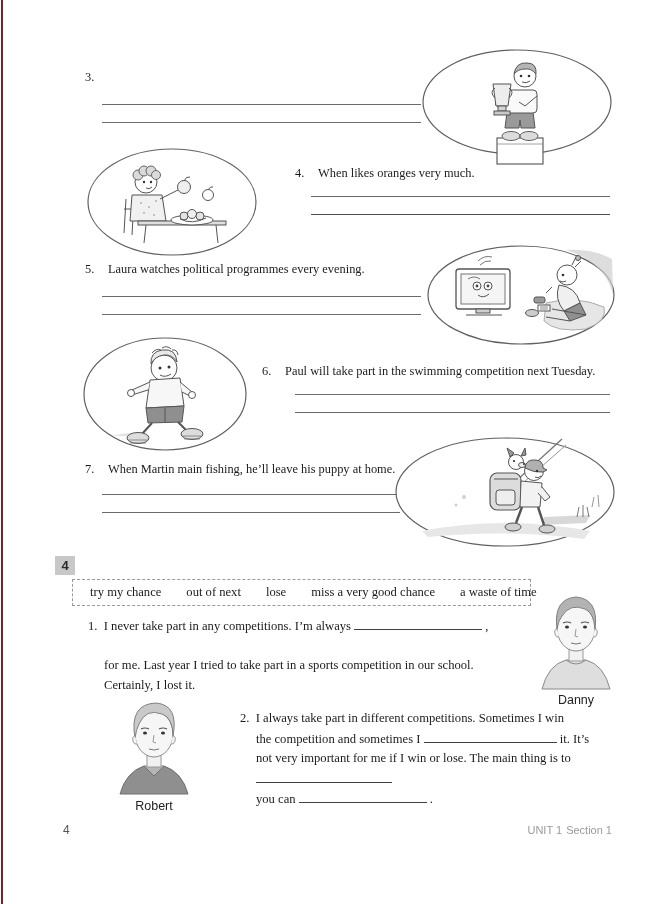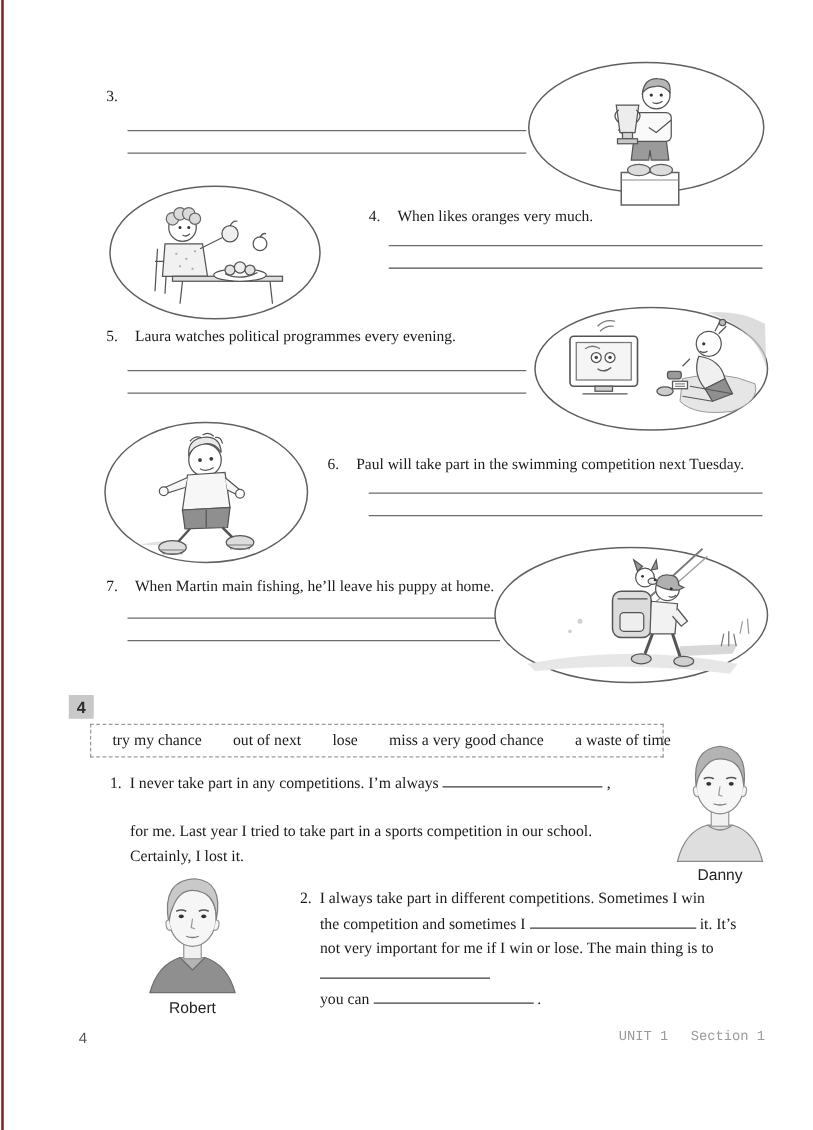--- a/index.html
+++ b/index.html
@@ -19,22 +19,22 @@
              line-height:19px;}
   .word-box{position:absolute;left:72px;top:579px;width:459px;height:27px;
             border:1.6px dashed #9a9a9a;display:flex;align-items:center;gap:25px;
             padding-left:17px;font-size:12.6px;box-sizing:border-box;white-space:nowrap;}
   .ex-line{position:absolute;font-size:12.6px;white-space:nowrap;}
   .blank{display:inline-block;border-bottom:1px solid #3f3f3f;height:11px;vertical-align:baseline;}
   .caption{position:absolute;text-align:center;font-family:"Liberation Sans", sans-serif;
            font-size:12.5px;color:#222;}
   .footer-left{position:absolute;left:63px;top:823px;font-family:"Liberation Sans", sans-serif;
                font-size:12px;color:#555;}
-  .footer-right{position:absolute;right:38px;top:824px;font-family:Liberation Mono, monospace;
-                font-size:11px;color:#9a9a9a;display:flex;gap:18px;}
+  .footer-right{position:absolute;right:38px;top:824px;font-family:Liberation Sans, sans-serif;
+                font-size:11px;color:#9a9a9a;display:flex;gap:4px;}
   svg{display:block;}
 </style>
 </head>
 <body>
 
 <div class="page">
 
   <div class="edge" style="background: rgb(125, 32, 35);"></div>
 
   <div class="sent" style="left:85px;top:70px;">

